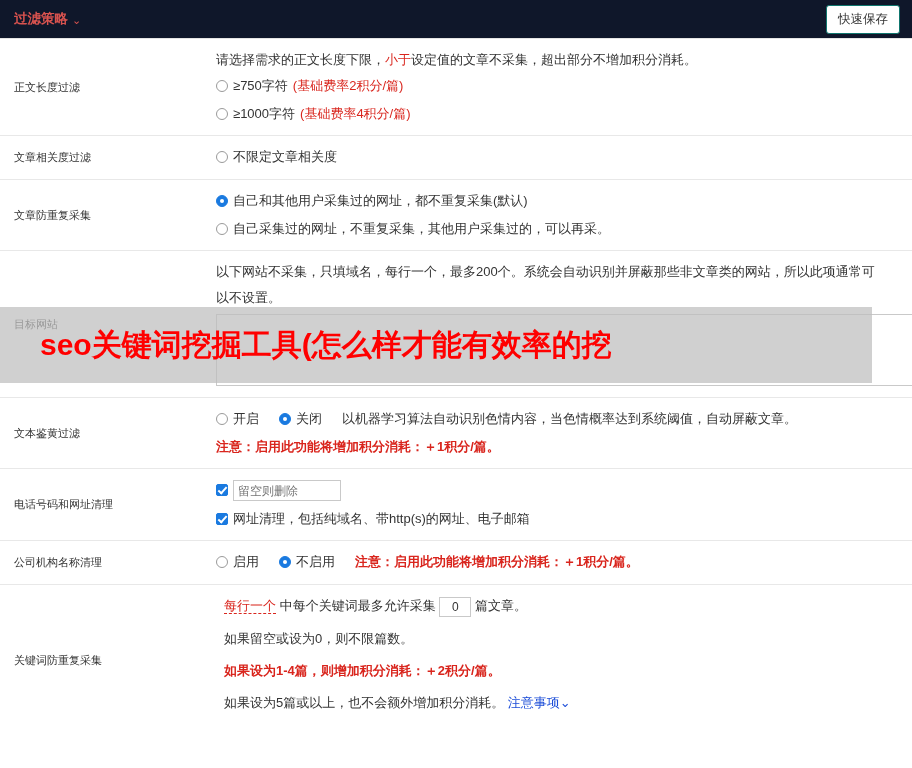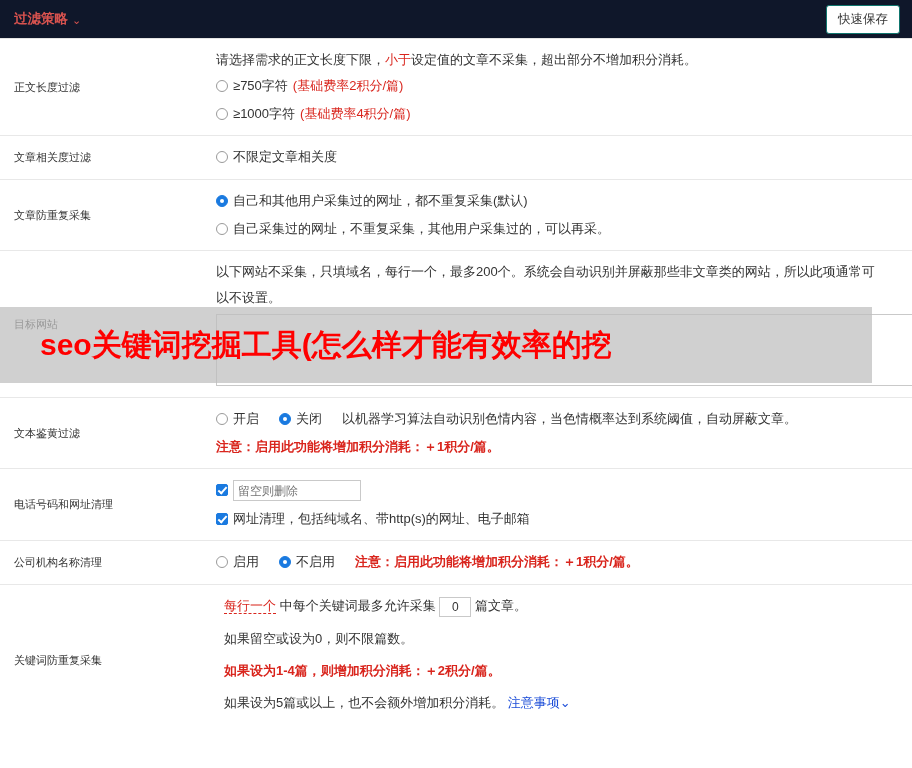--- a/index.html
+++ b/index.html
@@ -148,21 +148,21 @@
   .inline-input {
     border: 1px solid #c9c9c9;
     height: 20px;
     font-size: 12px;
     padding: 1px 4px;
     box-sizing: border-box;
     font-family: "Liberation Sans", sans-serif;
     color: #333;
     vertical-align: middle;
   }
-  .input-phone { width: 128px; height: 21px; }
+  .input-phone { width: 108px; height: 21px; }
   .input-num { width: 32px; text-align: center; }
   .textarea {
     width: 712px;
     height: 72px;
     border: 1px solid #c9c9c9;
     box-sizing: border-box;
     resize: none;
     font-family: "Liberation Sans", sans-serif;
     font-size: 13px;
     padding: 4px 6px;

